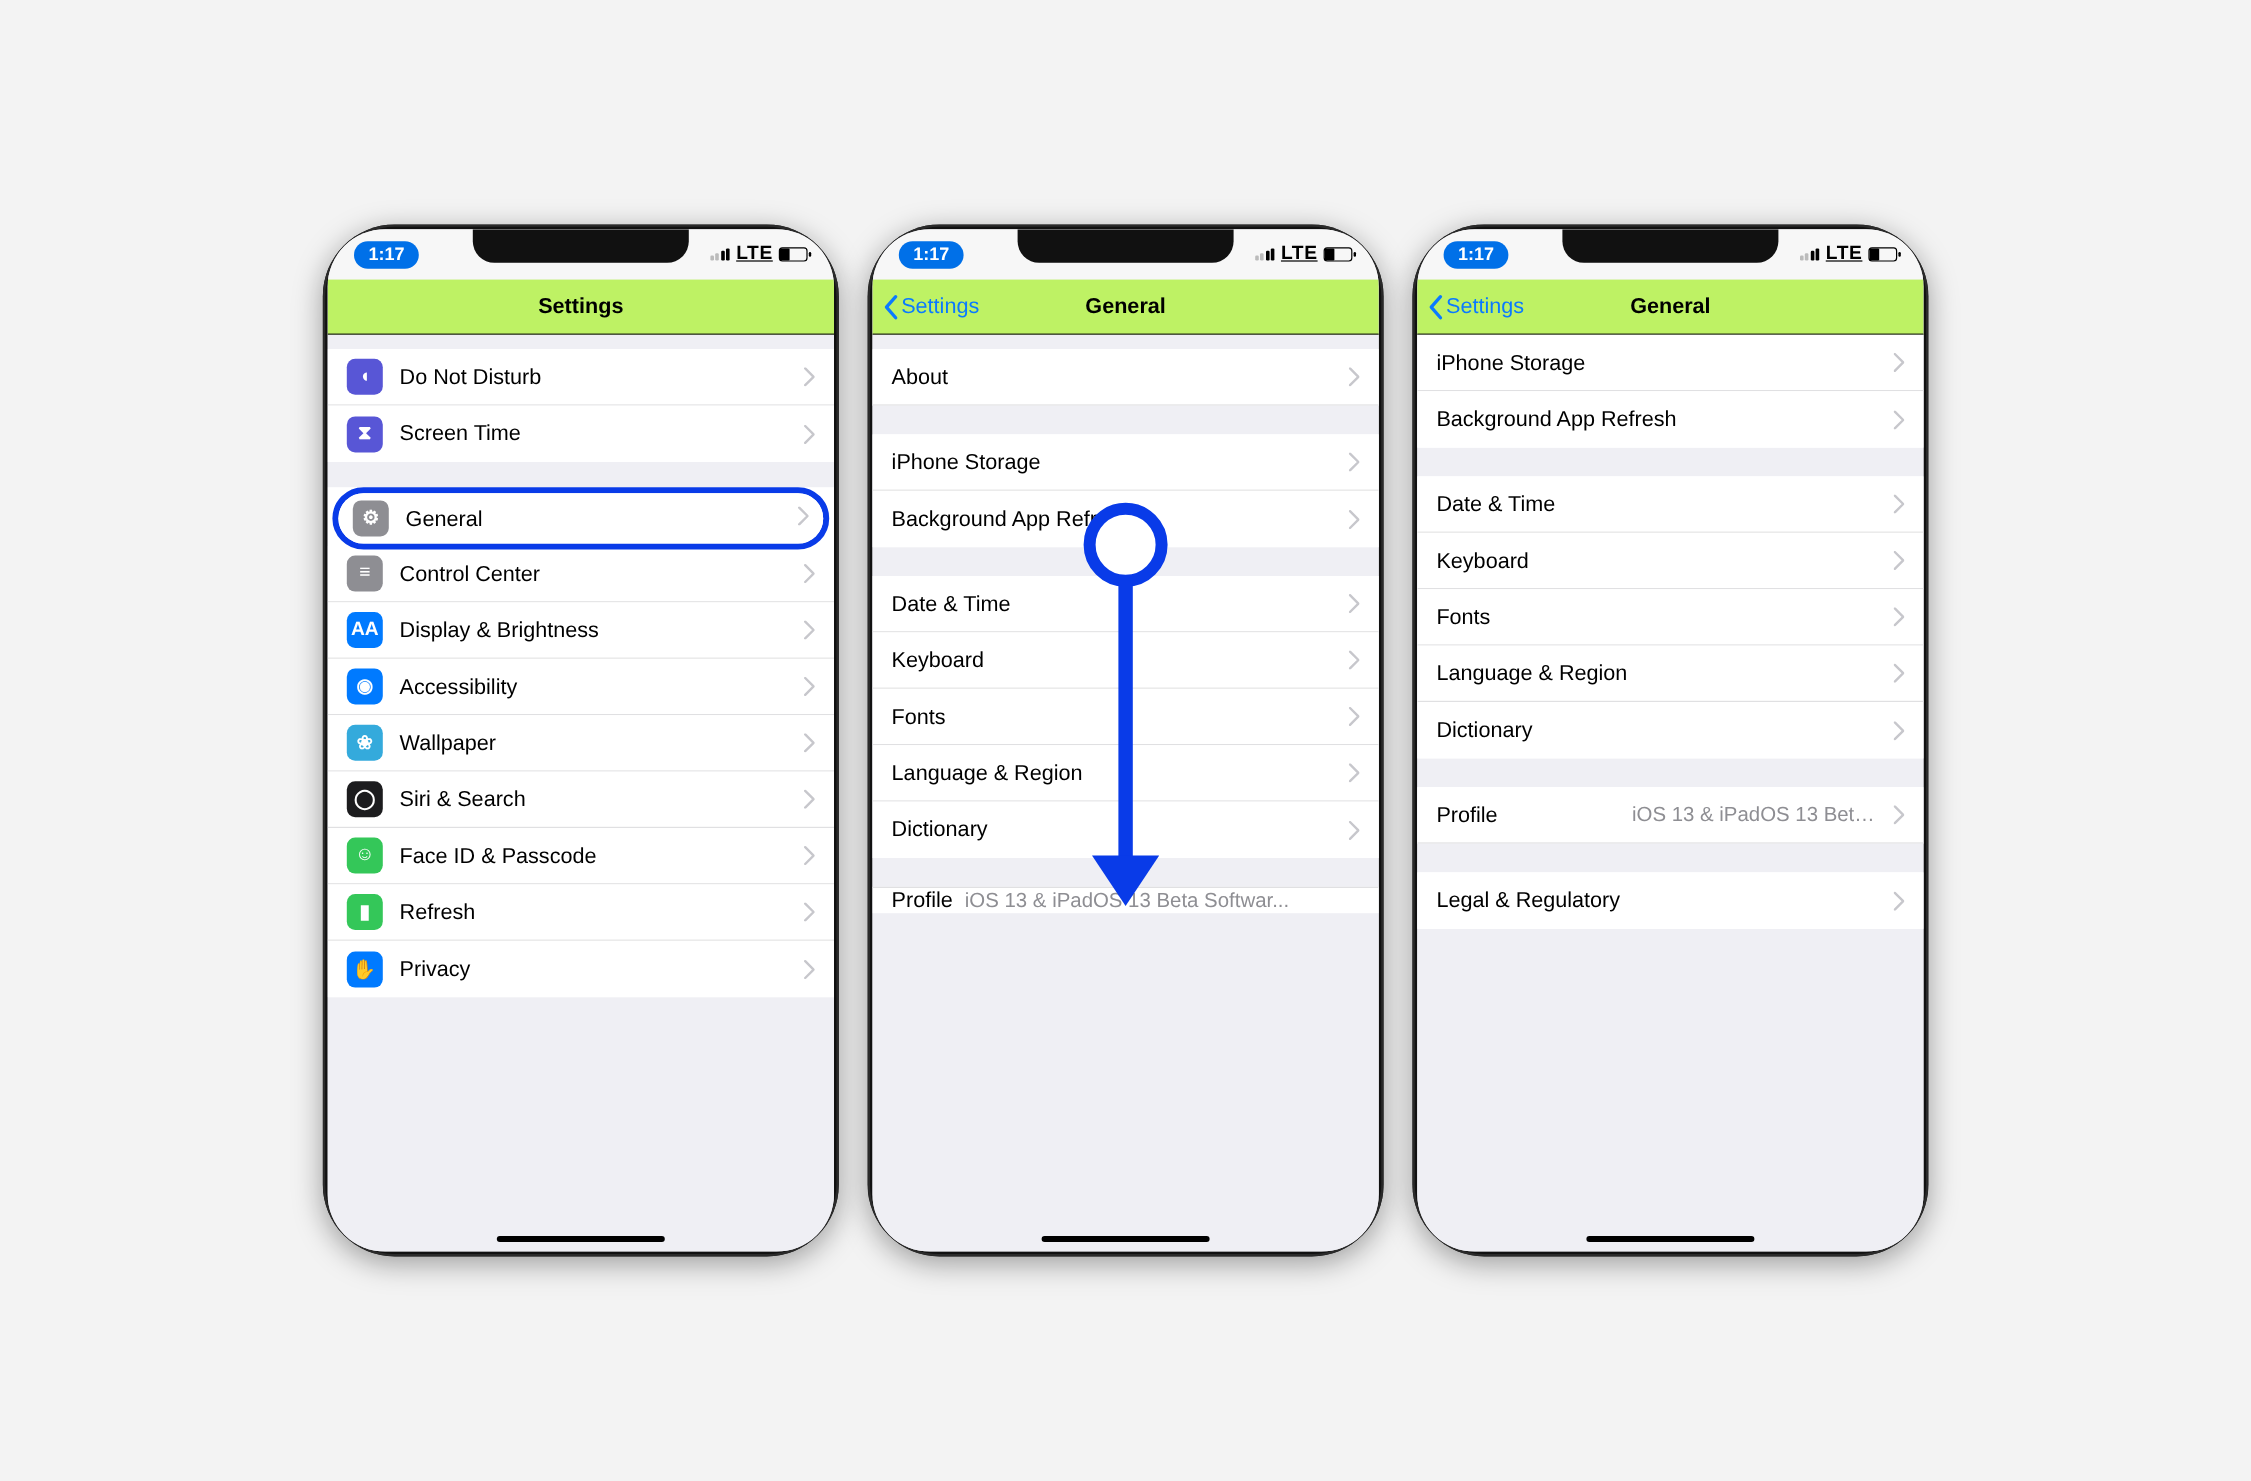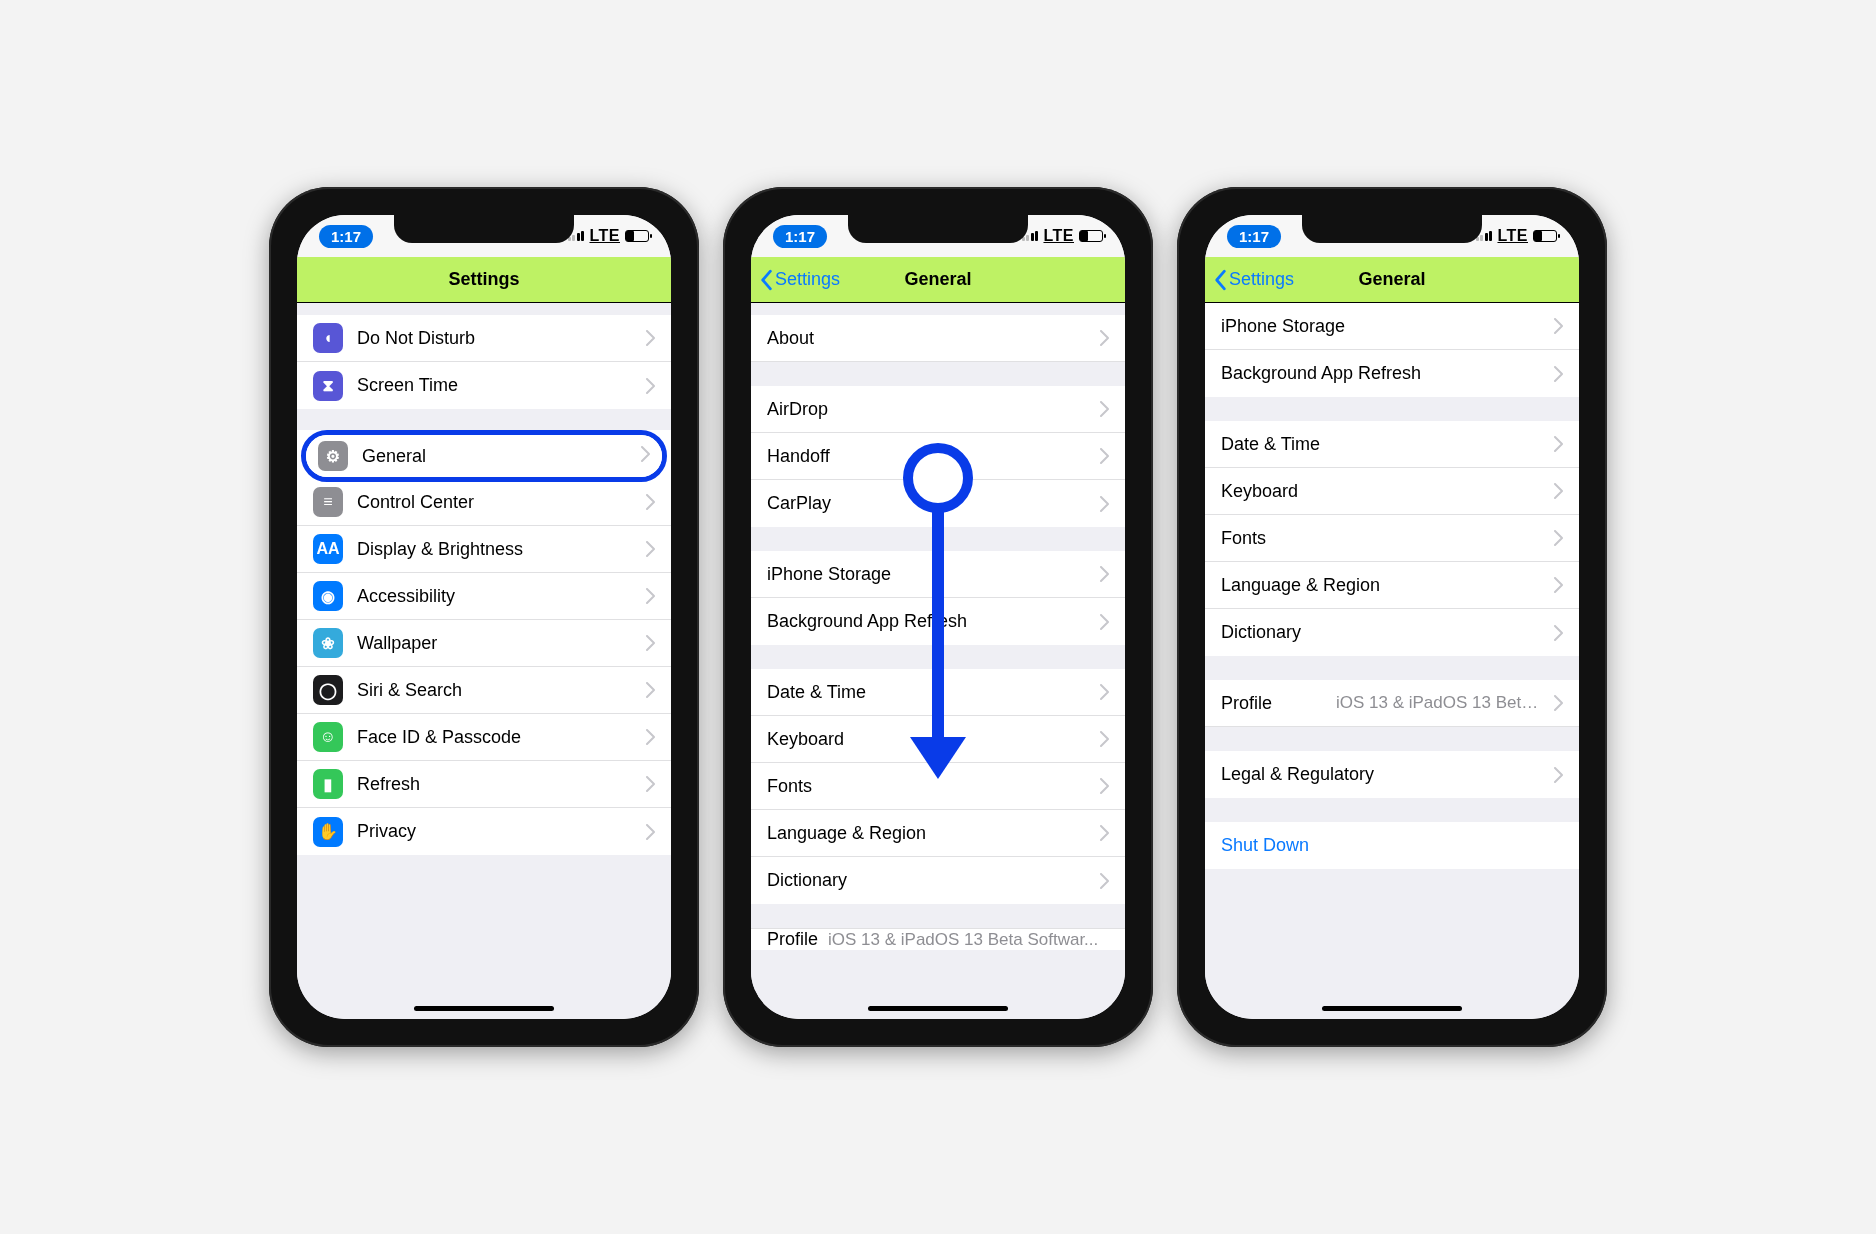--- a/index.html
+++ b/index.html
@@ -11,21 +11,21 @@
     align-items: center;
     min-height: 100vh;
     gap: 24px;
     padding: 30px;
   }
   .phone {
     width: 430px;
     height: 860px;
     background: #111;
     border-radius: 60px;
-    padding: 28px;
+    padding: 4px;
     box-shadow: 0 6px 24px rgba(0,0,0,.35), inset 0 0 0 2px #2a2a2a;
     position: relative;
   }
   .screen {
     width: 100%;
     height: 100%;
     background: #efeff4;
     border-radius: 48px;
     overflow: hidden;
     position: relative;
@@ -392,46 +392,20 @@
             <div class="label">About</div>
             <div class="chev">
               <svg viewBox="0 0 9 16">
                 <path d="M1 1 L8 8 L1 15" stroke="currentColor" stroke-width="2" fill="none" stroke-linecap="round" stroke-linejoin="round"></path>
               </svg>
             </div>
           </div>
         </div>
         <div class="group mt">
           <div class="row">
-            <div class="label">AirDrop</div>
-            <div class="chev">
-              <svg viewBox="0 0 9 16">
-                <path d="M1 1 L8 8 L1 15" stroke="currentColor" stroke-width="2" fill="none" stroke-linecap="round" stroke-linejoin="round"></path>
-              </svg>
-            </div>
-          </div>
-          <div class="row">
-            <div class="label">Handoff</div>
-            <div class="chev">
-              <svg viewBox="0 0 9 16">
-                <path d="M1 1 L8 8 L1 15" stroke="currentColor" stroke-width="2" fill="none" stroke-linecap="round" stroke-linejoin="round"></path>
-              </svg>
-            </div>
-          </div>
-          <div class="row no-border">
-            <div class="label">CarPlay</div>
-            <div class="chev">
-              <svg viewBox="0 0 9 16">
-                <path d="M1 1 L8 8 L1 15" stroke="currentColor" stroke-width="2" fill="none" stroke-linecap="round" stroke-linejoin="round"></path>
-              </svg>
-            </div>
-          </div>
-        </div>
-        <div class="group mt">
-          <div class="row">
             <div class="label">iPhone Storage</div>
             <div class="chev">
               <svg viewBox="0 0 9 16">
                 <path d="M1 1 L8 8 L1 15" stroke="currentColor" stroke-width="2" fill="none" stroke-linecap="round" stroke-linejoin="round"></path>
               </svg>
             </div>
           </div>
           <div class="row no-border">
             <div class="label">Background App Refresh</div>
             <div class="chev">
@@ -600,20 +574,17 @@
           <div class="row no-border">
             <div class="label">Legal &amp; Regulatory</div>
             <div class="chev">
               <svg viewBox="0 0 9 16">
                 <path d="M1 1 L8 8 L1 15" stroke="currentColor" stroke-width="2" fill="none" stroke-linecap="round" stroke-linejoin="round"></path>
               </svg>
             </div>
           </div>
         </div>
         <div class="group mt">
-          <div class="row row-link no-border">
-            <div class="label">Shut Down</div>
-          </div>
         </div>
       </div>
     <div class="home-indicator"></div>
   </div>
 </div>
 
 </body></html>

